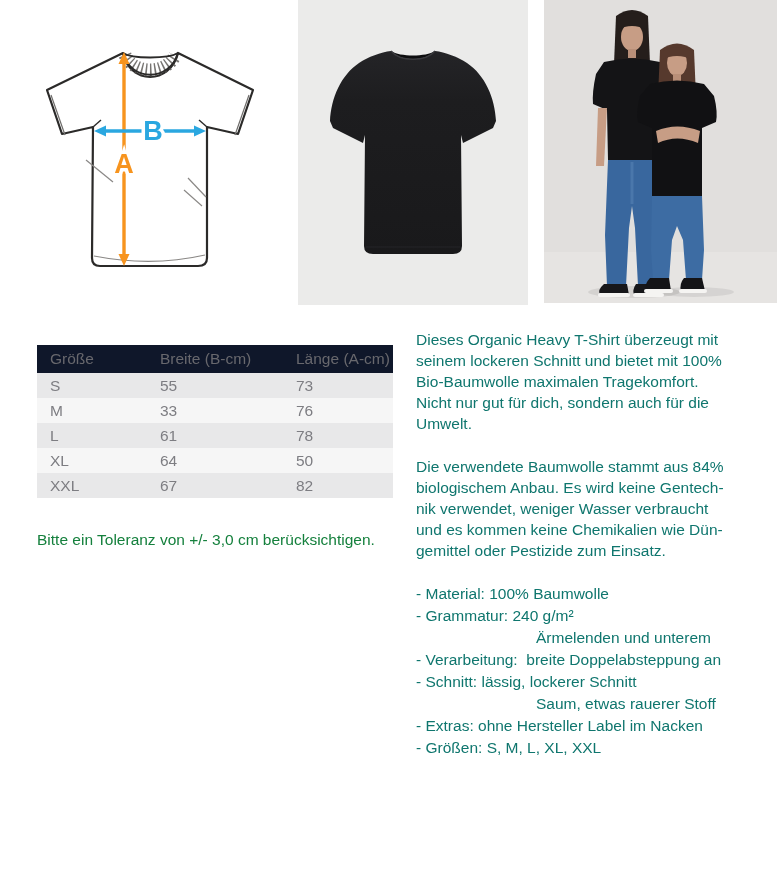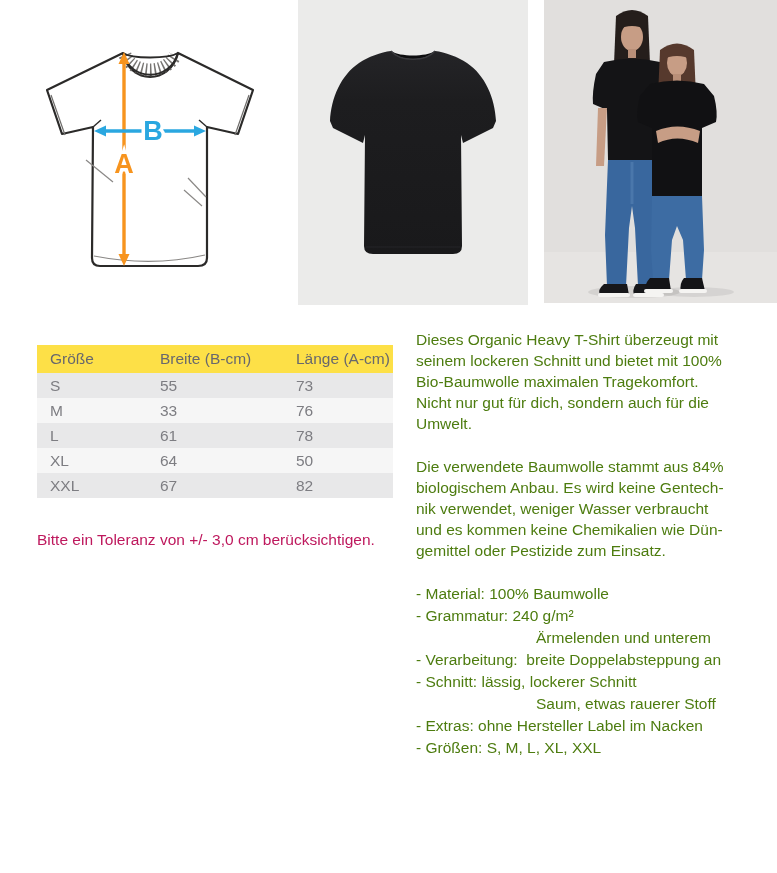--- a/index.html
+++ b/index.html
@@ -6,32 +6,32 @@
   .page{position:relative;width:777px;height:873px;background:#fff;overflow:hidden;
         font-family:"Liberation Sans","DejaVu Sans",sans-serif;}
   .img-block{position:absolute;}
   #diagram{left:20px;top:30px;width:260px;height:250px;}
   #product-photo{left:298px;top:0;width:230px;height:305px;}
   #models-photo{left:544px;top:0;width:233px;height:303px;}
 
   table.size-table{position:absolute;left:37px;top:345px;width:356px;
         border-collapse:collapse;table-layout:fixed;font-size:15.5px;}
   table.size-table th{height:28px;font-weight:normal;text-align:left;color:#68686d;
-        background:#fde047;padding:0 0 0 13px;}
+        background:#0f172a;padding:0 0 0 13px;}
   table.size-table td{height:25px;color:#7d7d82;padding:0 0 0 13px;}
   table.size-table col.c1{width:110px;} table.size-table col.c2{width:136px;}
   table.size-table col.c3{width:110px;}
   table.size-table tbody tr:nth-child(odd){background:#e8e8e9;}
   table.size-table tbody tr:nth-child(even){background:#f6f6f6;}
 
-  .tolerance{position:absolute;left:37px;top:531px;font-size:15.5px;color:#be185d;
+  .tolerance{position:absolute;left:37px;top:531px;font-size:15.5px;color:#15803d;
         white-space:nowrap;}
 
   .description{position:absolute;left:416px;top:329px;width:360px;font-size:15.5px;
-        color:#4d7c0f;}
+        color:#0f766e;}
   .description .para{line-height:21px;margin:0 0 22px 0;}
   .description .line{white-space:pre;}
   .bullets{line-height:22px;margin-top:8px;}
   .bullets .indent{padding-left:120px;}
 
   svg{display:block;}
 </style>
 </head>
 <body>
 

